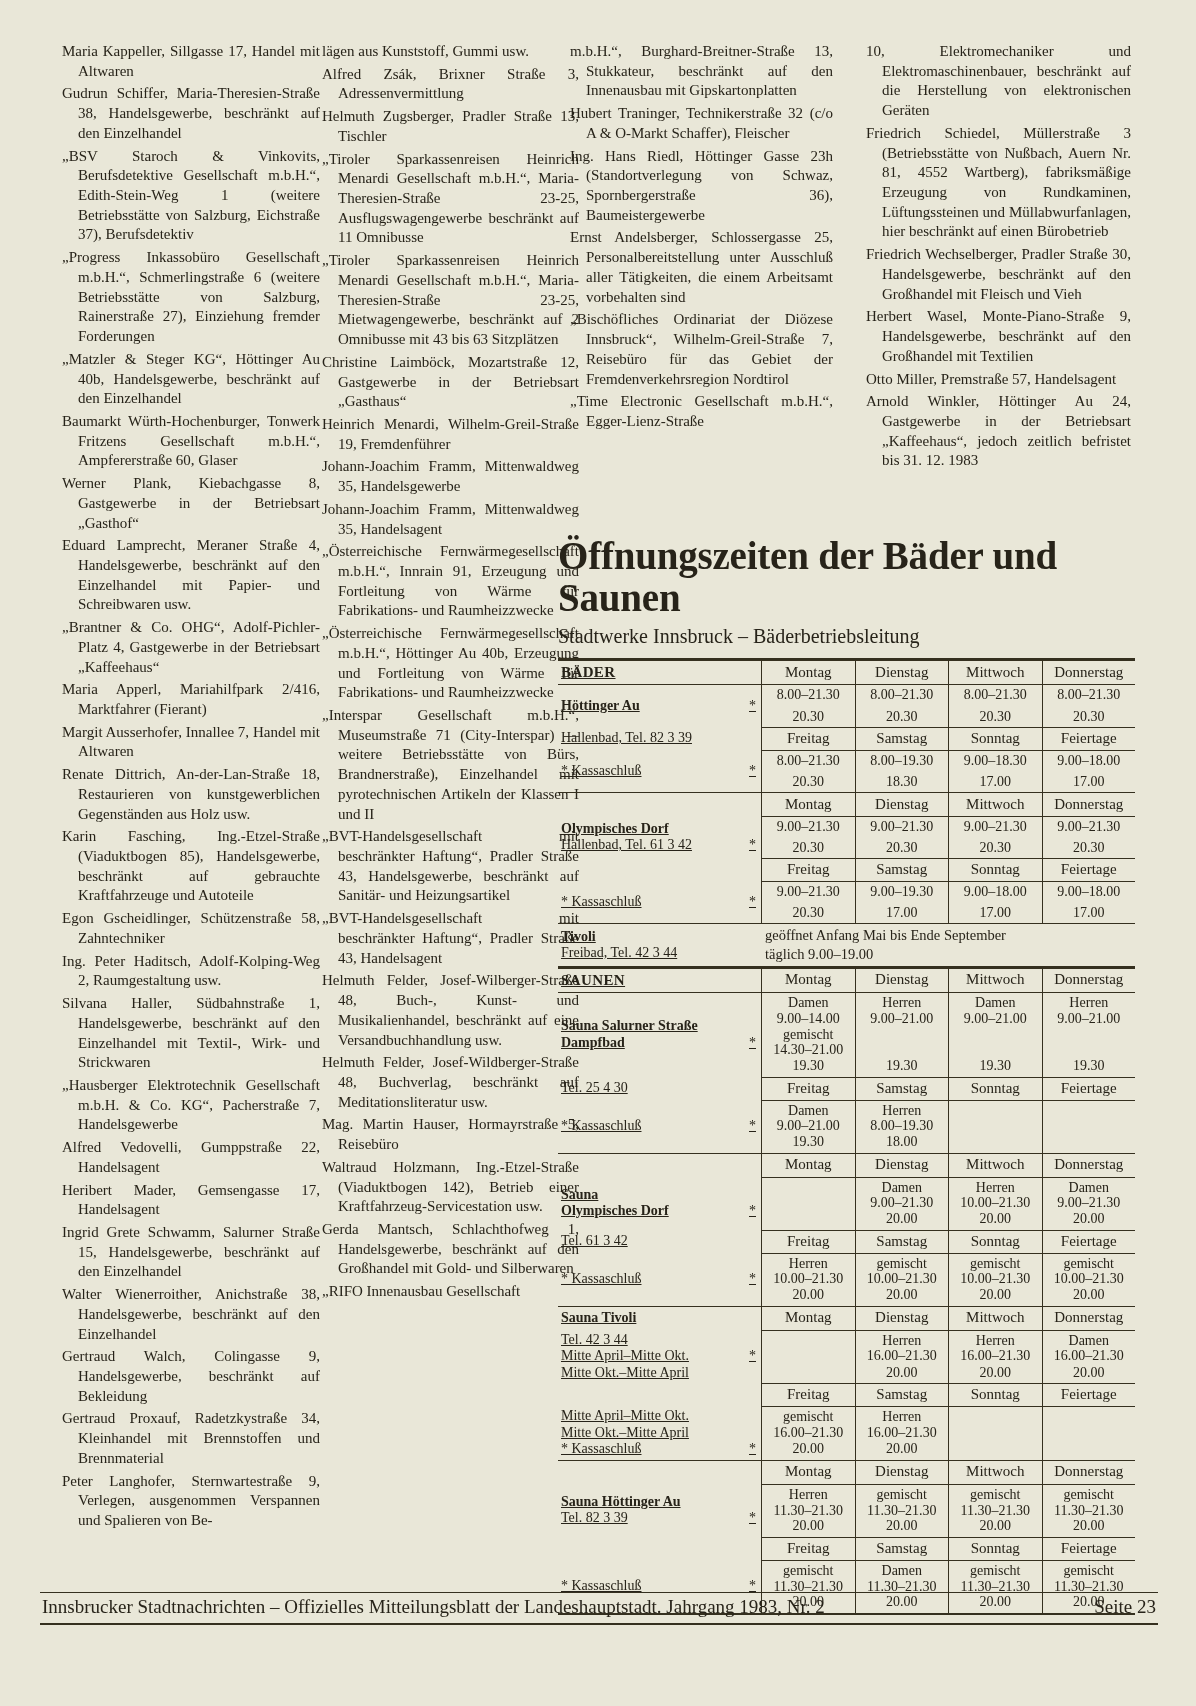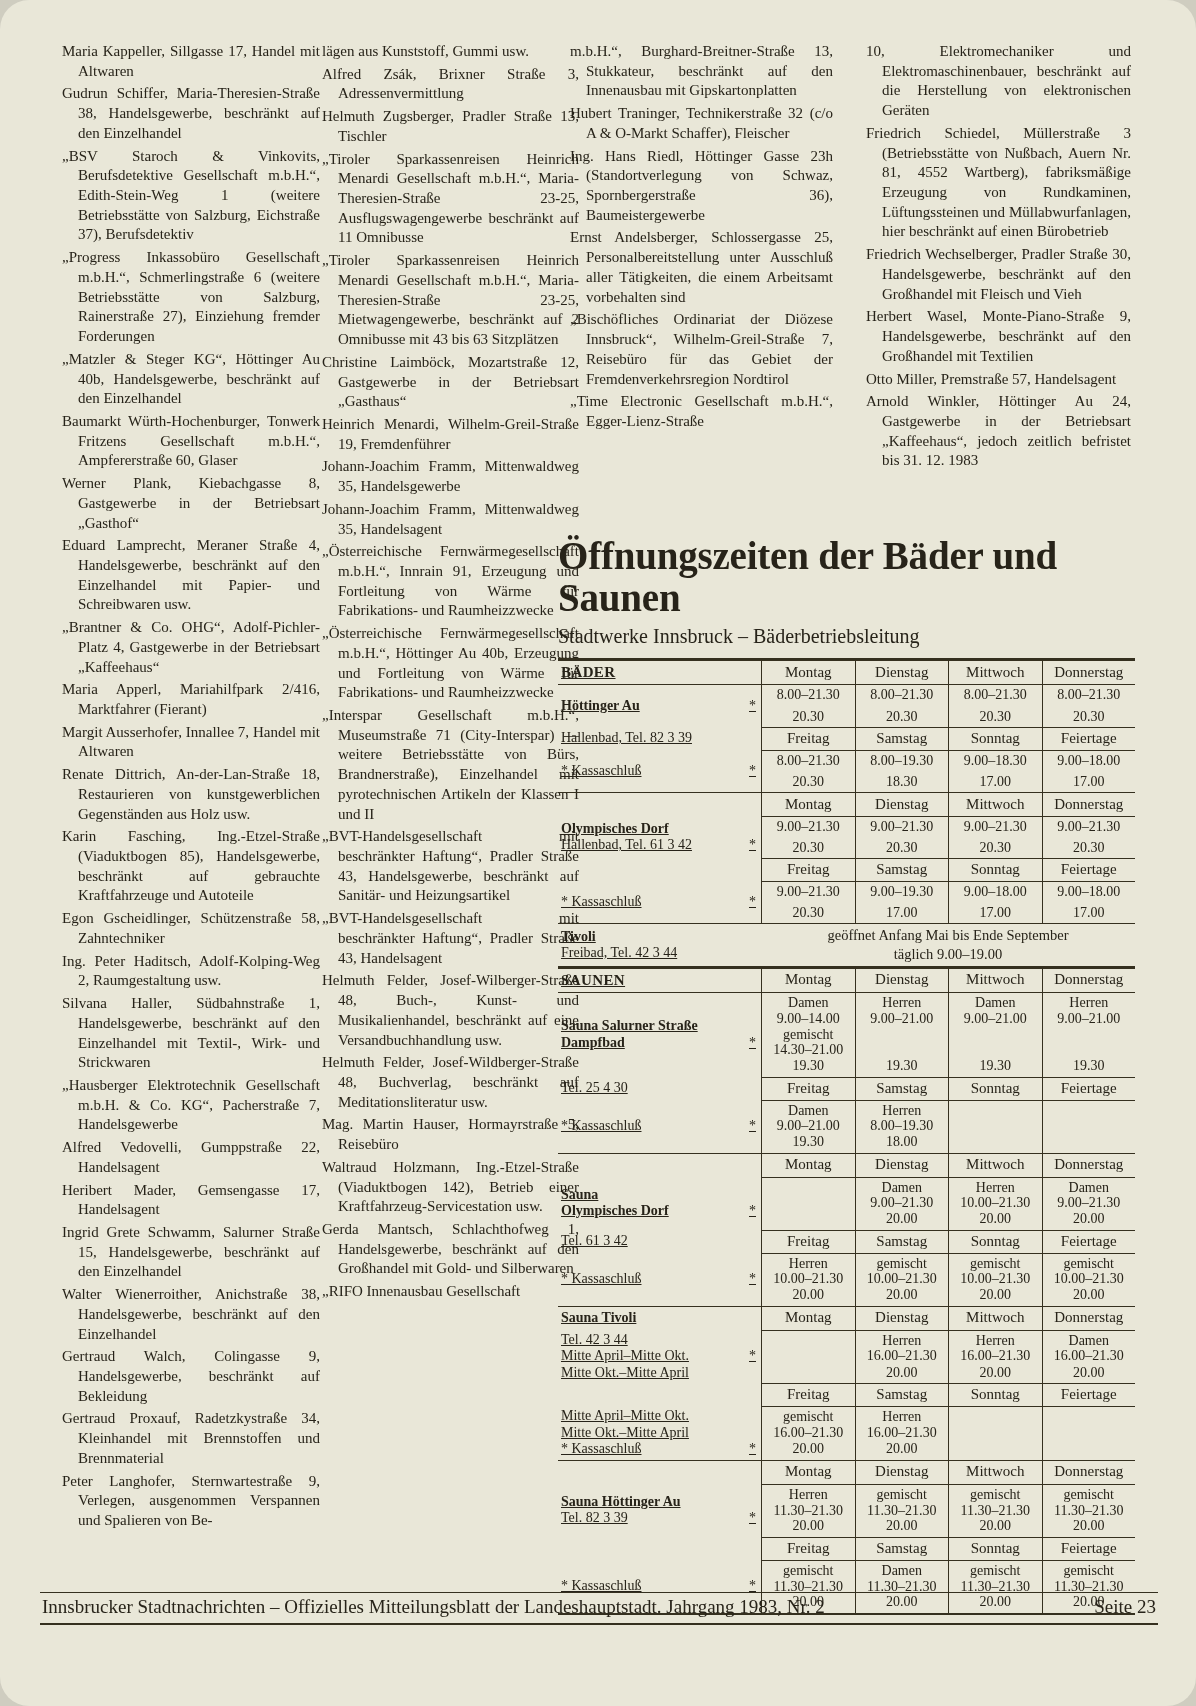--- a/index.html
+++ b/index.html
@@ -1,17 +1,17 @@
 <!DOCTYPE html>
 <html lang="de"><head>
 <meta charset="utf-8">
 <style>
   html,body{margin:0;padding:0;background:#cfcdc0;}
   .page{position:relative;width:1196px;height:1706px;background:#e9e7d8;
-        font-family:"Liberation Serif","DejaVu Serif",serif;color:#272319;overflow:hidden;border-radius:29px;}
+        font-family:"Liberation Serif","DejaVu Serif",serif;color:#272319;overflow:hidden;}
   
   .col{position:absolute;top:42px;font-size:15px;line-height:1.315;text-align:justify;}
   #col1{left:62px;width:258px}
   #col2{left:322px;width:257px}
   #col3{left:570px;width:263px}
   #col4{left:866px;width:265px}
   .entry{margin:0 0 3px 0;padding-left:16px;text-indent:-16px;}
   
   .baths{position:absolute;left:558px;top:535px;width:577px;}
   .baths h1{margin:0;font-size:39px;line-height:1.08;font-weight:bold;letter-spacing:-0.2px;}
@@ -31,21 +31,21 @@
         align-items:center;text-align:center;padding:2px 2px 3px 2px;min-width:0;}
   .cell:first-child{border-left:none;}
   .day{font-size:15px;justify-content:center;}
   .tl{font-size:14px;line-height:1.13;}
   .bl{font-size:14px;margin-top:auto;line-height:1.1;}
   .trow.dayhdr{min-height:23px;}
   .trow.h2{min-height:42px;}
   .trow.h3{min-height:52px;}
   .trow.tall{min-height:83px;}
   .trow.spanrow{min-height:40px;}
-  .spancell{flex:1;padding:2px 4px;font-size:14.5px;line-height:1.3;text-align:center;}
+  .spancell{flex:1;padding:2px 4px;font-size:14.5px;line-height:1.3;text-align:left;}
   .top-thick{border-top:3px solid #35301f;}
   .top-full{border-top:1.6px solid #35301f;}
   .top-data > .data{border-top:1.6px solid #35301f;}
   
   .footer{position:absolute;left:40px;width:1118px;top:1592px;}
   .footer .rule-top{border-top:1.5px solid #35301f;}
   .footer .frow{display:flex;justify-content:space-between;font-size:19px;padding:3px 2px 5px 2px;}
   .footer .rule-bot{border-top:2.5px solid #35301f;}
 </style>
 </head>

